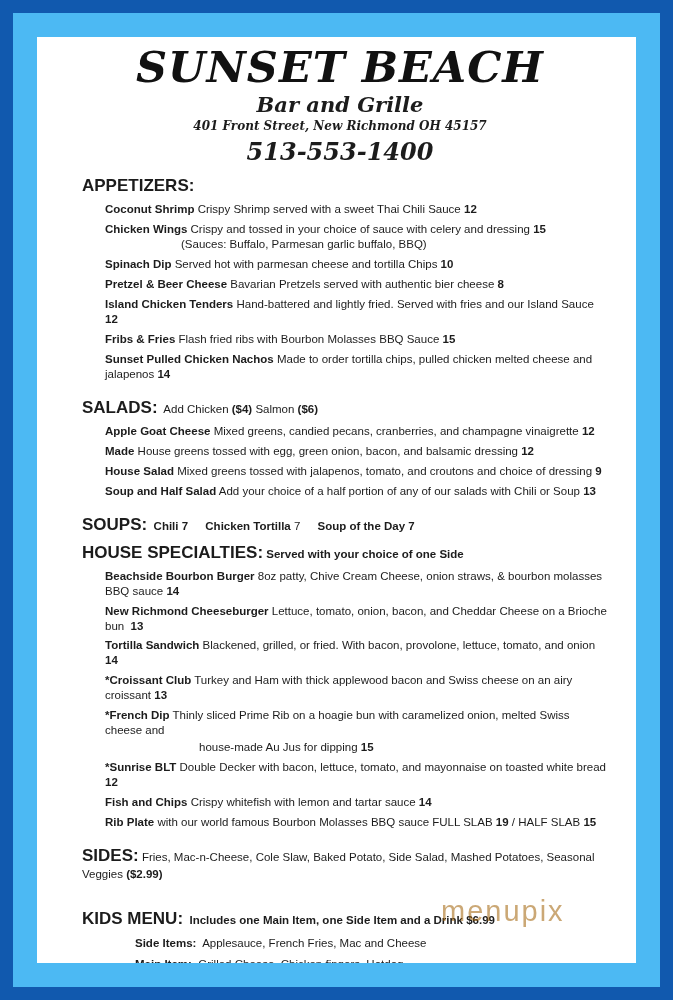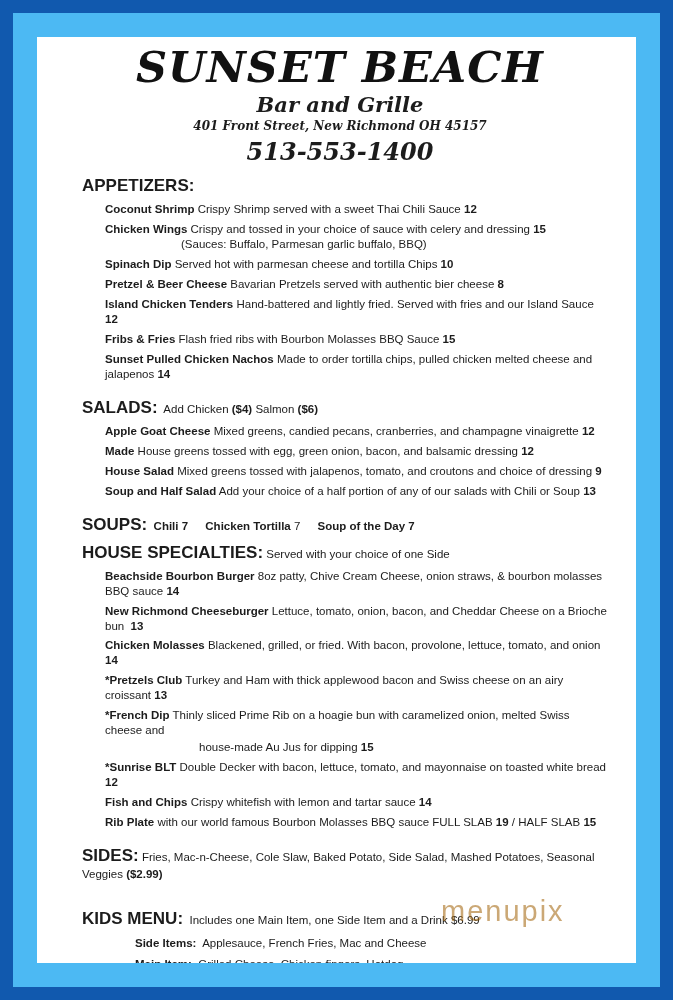--- a/index.html
+++ b/index.html
@@ -17,21 +17,21 @@
     font-family: "DejaVu Serif", serif; font-weight: bold; font-style: italic;
     font-size: 43px; line-height: 1.05; letter-spacing: 1px; color: #111;
   }
   .subtitle { font-family: "DejaVu Serif", serif; font-weight: bold; font-style: italic; font-size: 21px; margin-top: 1px; }
   .address  { font-family: "DejaVu Serif", serif; font-weight: bold; font-style: italic; font-size: 12px; margin-top: 1px; }
   .phone    { font-family: "DejaVu Serif", serif; font-weight: bold; font-style: italic; font-size: 24px; margin-top: 1px; }
   
   .sec { margin-bottom: 15px; }
   .sec-tight { margin-bottom: 6px; }
   .sec-label { font-weight: bold; font-size: 17px; display: inline; }
-  .sec-note { font-weight: normal; }
+  .sec-note { font-weight: bold; }
   .item { margin-left: 23px; margin-top: 5px; }
   .sub78 { margin-left: 76px; }
   .sub94 { margin-left: 94px; margin-top: 2px; }
   .b { font-weight: bold; }
   .soup-item { margin-right: 14px; font-weight: bold; }
   .kids-row { margin-left: 53px; margin-top: 6px; }
   .dessert-row { display: flex; margin-bottom: 12px; }
   .dessert-label-col { width: 78px; flex: 0 0 78px; font-weight: bold; font-size: 12px; }
   .watermark {
     position: absolute; left: 404px; top: 856px;
@@ -78,22 +78,22 @@
     <span class="sec-label">SOUPS:</span>&nbsp;
     <span class="soup-item"><span>Chili</span> <span>7</span></span>
     <span class="soup-item"><span>Chicken Tortilla</span> <span style="font-weight:normal">7</span></span>
     <span class="soup-item"><span>Soup of the Day</span> <span>7</span></span>
   </div>
 
   <div class="sec">
     <div><span class="sec-label">HOUSE SPECIALTIES:</span> <span class="sec-note">Served with your choice of one Side</span></div>
     <div class="item"><span class="b">Beachside Bourbon Burger</span> <span>8oz patty, Chive Cream Cheese, onion straws, &amp; bourbon molasses BBQ sauce</span> <span class="b">14</span></div>
     <div class="item"><span class="b">New Richmond Cheeseburger</span> <span>Lettuce, tomato, onion, bacon, and Cheddar Cheese on a Brioche bun</span>&nbsp; <span class="b">13</span></div>
-    <div class="item"><span class="b">Chicken Molasses</span> <span>Blackened, grilled, or fried. With bacon, provolone, lettuce, tomato, and onion</span> <span class="b">14</span></div>
-    <div class="item"><span class="b">*Pretzels Club</span> <span>Turkey and Ham with thick applewood bacon and Swiss cheese on an airy croissant</span> <span class="b">13</span></div>
+    <div class="item"><span class="b">Tortilla Sandwich</span> <span>Blackened, grilled, or fried. With bacon, provolone, lettuce, tomato, and onion</span> <span class="b">14</span></div>
+    <div class="item"><span class="b">*Croissant Club</span> <span>Turkey and Ham with thick applewood bacon and Swiss cheese on an airy croissant</span> <span class="b">13</span></div>
     <div class="item"><span class="b">*French Dip</span> <span>Thinly sliced Prime Rib on a hoagie bun with caramelized onion, melted Swiss cheese and</span>
       <div class="sub94"><span>house-made Au Jus for dipping</span> <span class="b">15</span></div>
     </div>
     <div class="item"><span class="b">*Sunrise BLT</span> <span>Double Decker with bacon, lettuce, tomato, and mayonnaise on toasted white bread</span> <span class="b">12</span></div>
     <div class="item"><span class="b">Fish and Chips</span> <span>Crispy whitefish with lemon and tartar sauce</span> <span class="b">14</span></div>
     <div class="item"><span class="b">Rib Plate</span> <span>with our world famous Bourbon Molasses BBQ sauce FULL SLAB</span> <span class="b">19</span> <span>/ HALF SLAB</span> <span class="b">15</span></div>
   </div>
 
   <div style="margin-bottom:26px;">
     <span class="sec-label">SIDES:</span> <span>Fries, Mac-n-Cheese, Cole Slaw, Baked Potato, Side Salad, Mashed Potatoes, Seasonal Veggies</span> <span class="b">($2.99)</span>

